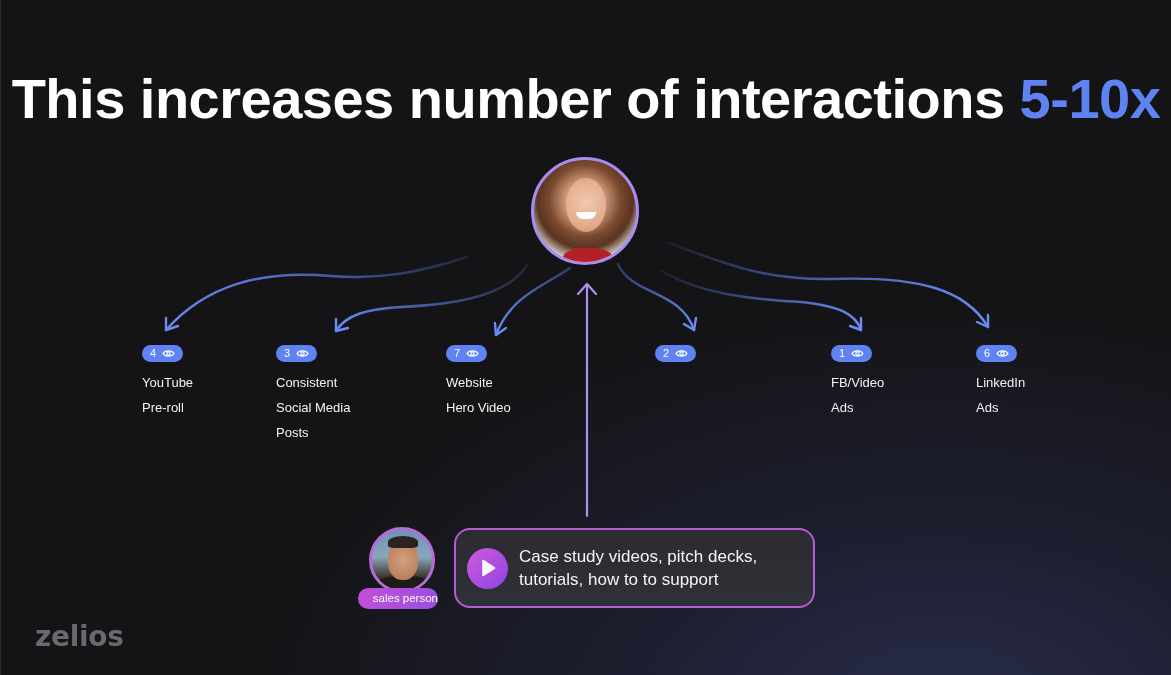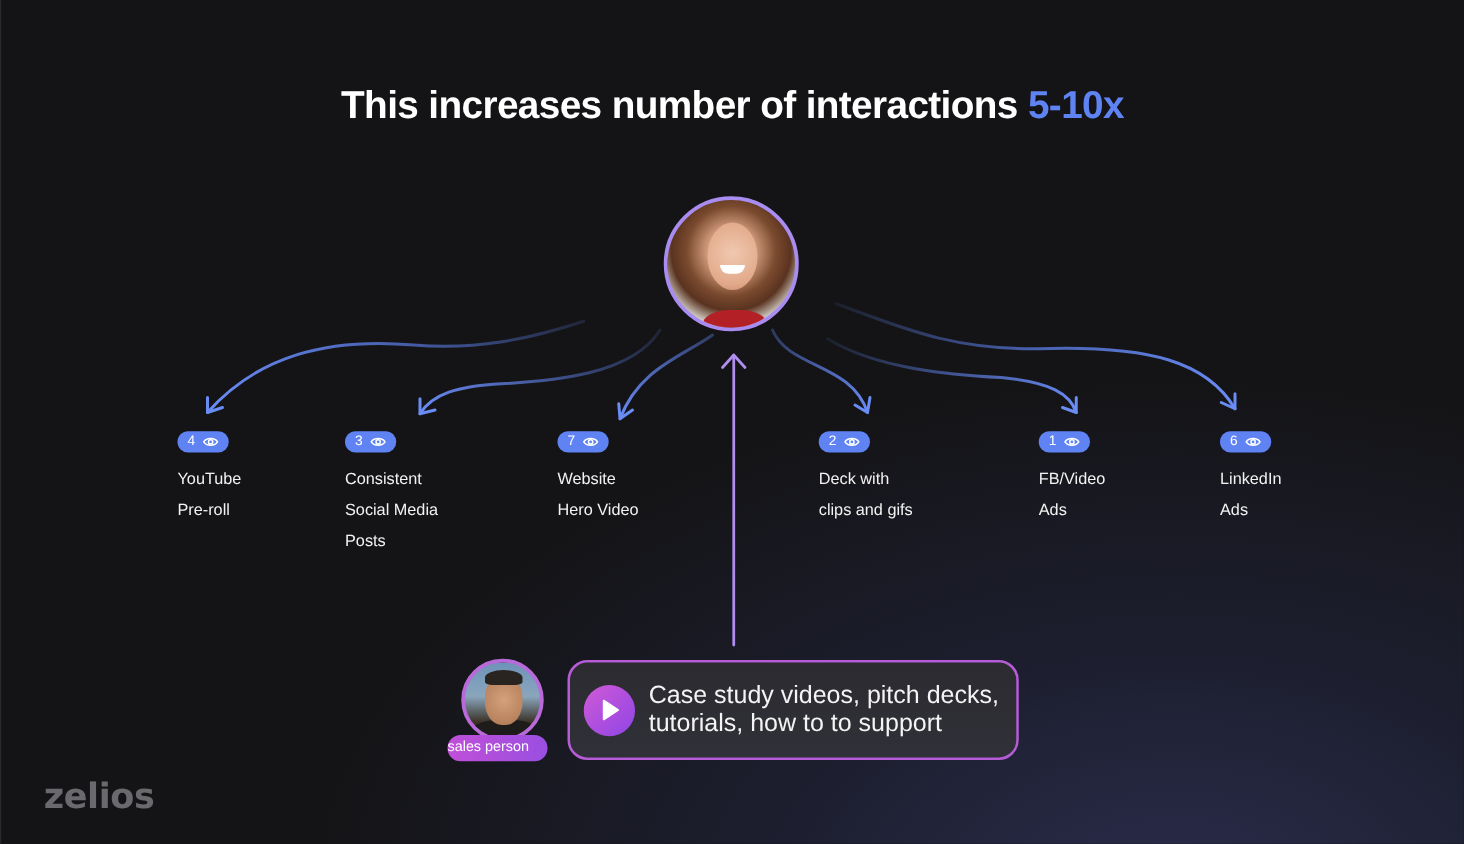--- a/index.html
+++ b/index.html
@@ -6,21 +6,21 @@
   body {
     width: 1171px; height: 675px; overflow: hidden; position: relative;
     background: radial-gradient(ellipse 700px 420px at 940px 720px, #2a2d4c 0%, #1d1f30 45%, #141416 100%), #141416;
     background-color: #141416;
     font-family: "Liberation Sans", sans-serif;
     color: #ffffff;
   }
   .frame { position: absolute; left: 0; top: 0; width: 1171px; height: 675px; border-left: 1px solid #2a2a2c; box-sizing: border-box; }
   .title {
     position: absolute; left: 0; right: 0; top: 66px; text-align: center;
-    font-family: "Liberation Sans", sans-serif; font-weight: bold; font-size: 31px;
+    font-family: "Liberation Sans", sans-serif; font-weight: bold; font-size: 56px;
     letter-spacing: -0.5px; color: #ffffff;
   }
   .title .accent { color: #5f83f2; }
   .connectors { position: absolute; left: 0; top: 0; width: 1171px; height: 675px; pointer-events: none; }
   .hub-avatar {
     position: absolute; left: 530px; top: 157px; width: 108px; height: 108px; border-radius: 50%;
     border: 3px solid #a98cf0; box-sizing: border-box; overflow: hidden;
     background: radial-gradient(circle at 50% 40%, #e8c2a8 0%, #d8a184 22%, #7a4a2e 45%, #5a3320 60%, #cfcac0 75%, #e6e2dc 100%);
   }
   .hub-avatar .face { position:absolute; left:32px; top:18px; width:40px; height:54px; border-radius:50%; background: radial-gradient(circle at 50% 45%, #f0c9b0 0%, #e2a98a 70%, #c78a6a 100%); }
@@ -37,34 +37,34 @@
     position: absolute; left: 368px; top: 527px; width: 66px; height: 66px; border-radius: 50%;
     border: 3px solid #b86ad9; box-sizing: border-box; overflow: hidden;
     background: linear-gradient(180deg, #6e93b8 0%, #8aa6bd 45%, #3a3024 80%, #2a241c 100%);
   }
   .sales-avatar .face { position:absolute; left:16px; top:10px; width:30px; height:40px; border-radius:45%; background: radial-gradient(circle at 50% 50%, #d3a17c 0%, #b57f5a 80%); }
   .sales-avatar .hair { position:absolute; left:16px; top:6px; width:30px; height:12px; border-radius:50% 50% 20% 20%; background:#2a2420; }
   .sales-avatar .jacket { position:absolute; left:6px; top:46px; width:52px; height:20px; border-radius:40% 40% 0 0; background:#1e1c1a; }
   .sales-tag {
     position: absolute; left: 357px; top: 588px; width: 80px; height: 21px; border-radius: 11px;
     background: linear-gradient(90deg, #c04fd8, #9a4fe0); color: #fff; font-size: 11.5px;
-    text-align: left; line-height: 21px;
+    text-align: right; line-height: 21px;
   }
   .callout {
     position: absolute; left: 453px; top: 528px; width: 361px; height: 80px; border-radius: 16px;
     border: 2px solid #b65cd6; box-sizing: border-box;
     background: linear-gradient(180deg, #2b2b30, #303038);
     display: flex; align-items: center;
   }
   .play-button {
     margin-left: 11px; width: 41px; height: 41px; border-radius: 50%;
     background: linear-gradient(135deg, #d05ad6, #8f45e6);
     display: flex; align-items: center; justify-content: center; flex: none;
   }
-  .callout-text { margin-left: 11px; font-size: 20px; line-height: 23px; color: #f4f4f4; white-space: pre-line; }
+  .callout-text { margin-left: 11px; font-size: 17px; line-height: 23px; color: #f4f4f4; white-space: pre-line; }
   .logo {
     position: absolute; left: 34px; top: 620px; font-size: 28px; font-weight: bold; color: #6a6a6e; letter-spacing: -0.3px;
     font-family: "DejaVu Sans", sans-serif;
   }
 </style>
 </head>
 <body>
 
 <div class="frame">
 
@@ -170,22 +170,20 @@
   </div>
 
   <div class="channel" style="left:654px;">
     <div class="badge">
       <span>2</span>
       <svg width="13" height="9" viewBox="0 0 13 9">
           <path d="M1 4.5 C3 1, 10 1, 12 4.5 C10 8, 3 8, 1 4.5Z" fill="none" stroke="#fff" stroke-width="1.2"></path>
           <circle cx="6.5" cy="4.5" r="1.7" fill="none" stroke="#fff" stroke-width="1.2"></circle>
         </svg>
     </div>
-    <div class="channel-label">Deck with
-clips and gifs</div>
   </div>
 
   <div class="channel" style="left:830px;">
     <div class="badge">
       <span>1</span>
       <svg width="13" height="9" viewBox="0 0 13 9">
           <path d="M1 4.5 C3 1, 10 1, 12 4.5 C10 8, 3 8, 1 4.5Z" fill="none" stroke="#fff" stroke-width="1.2"></path>
           <circle cx="6.5" cy="4.5" r="1.7" fill="none" stroke="#fff" stroke-width="1.2"></circle>
         </svg>
     </div>

